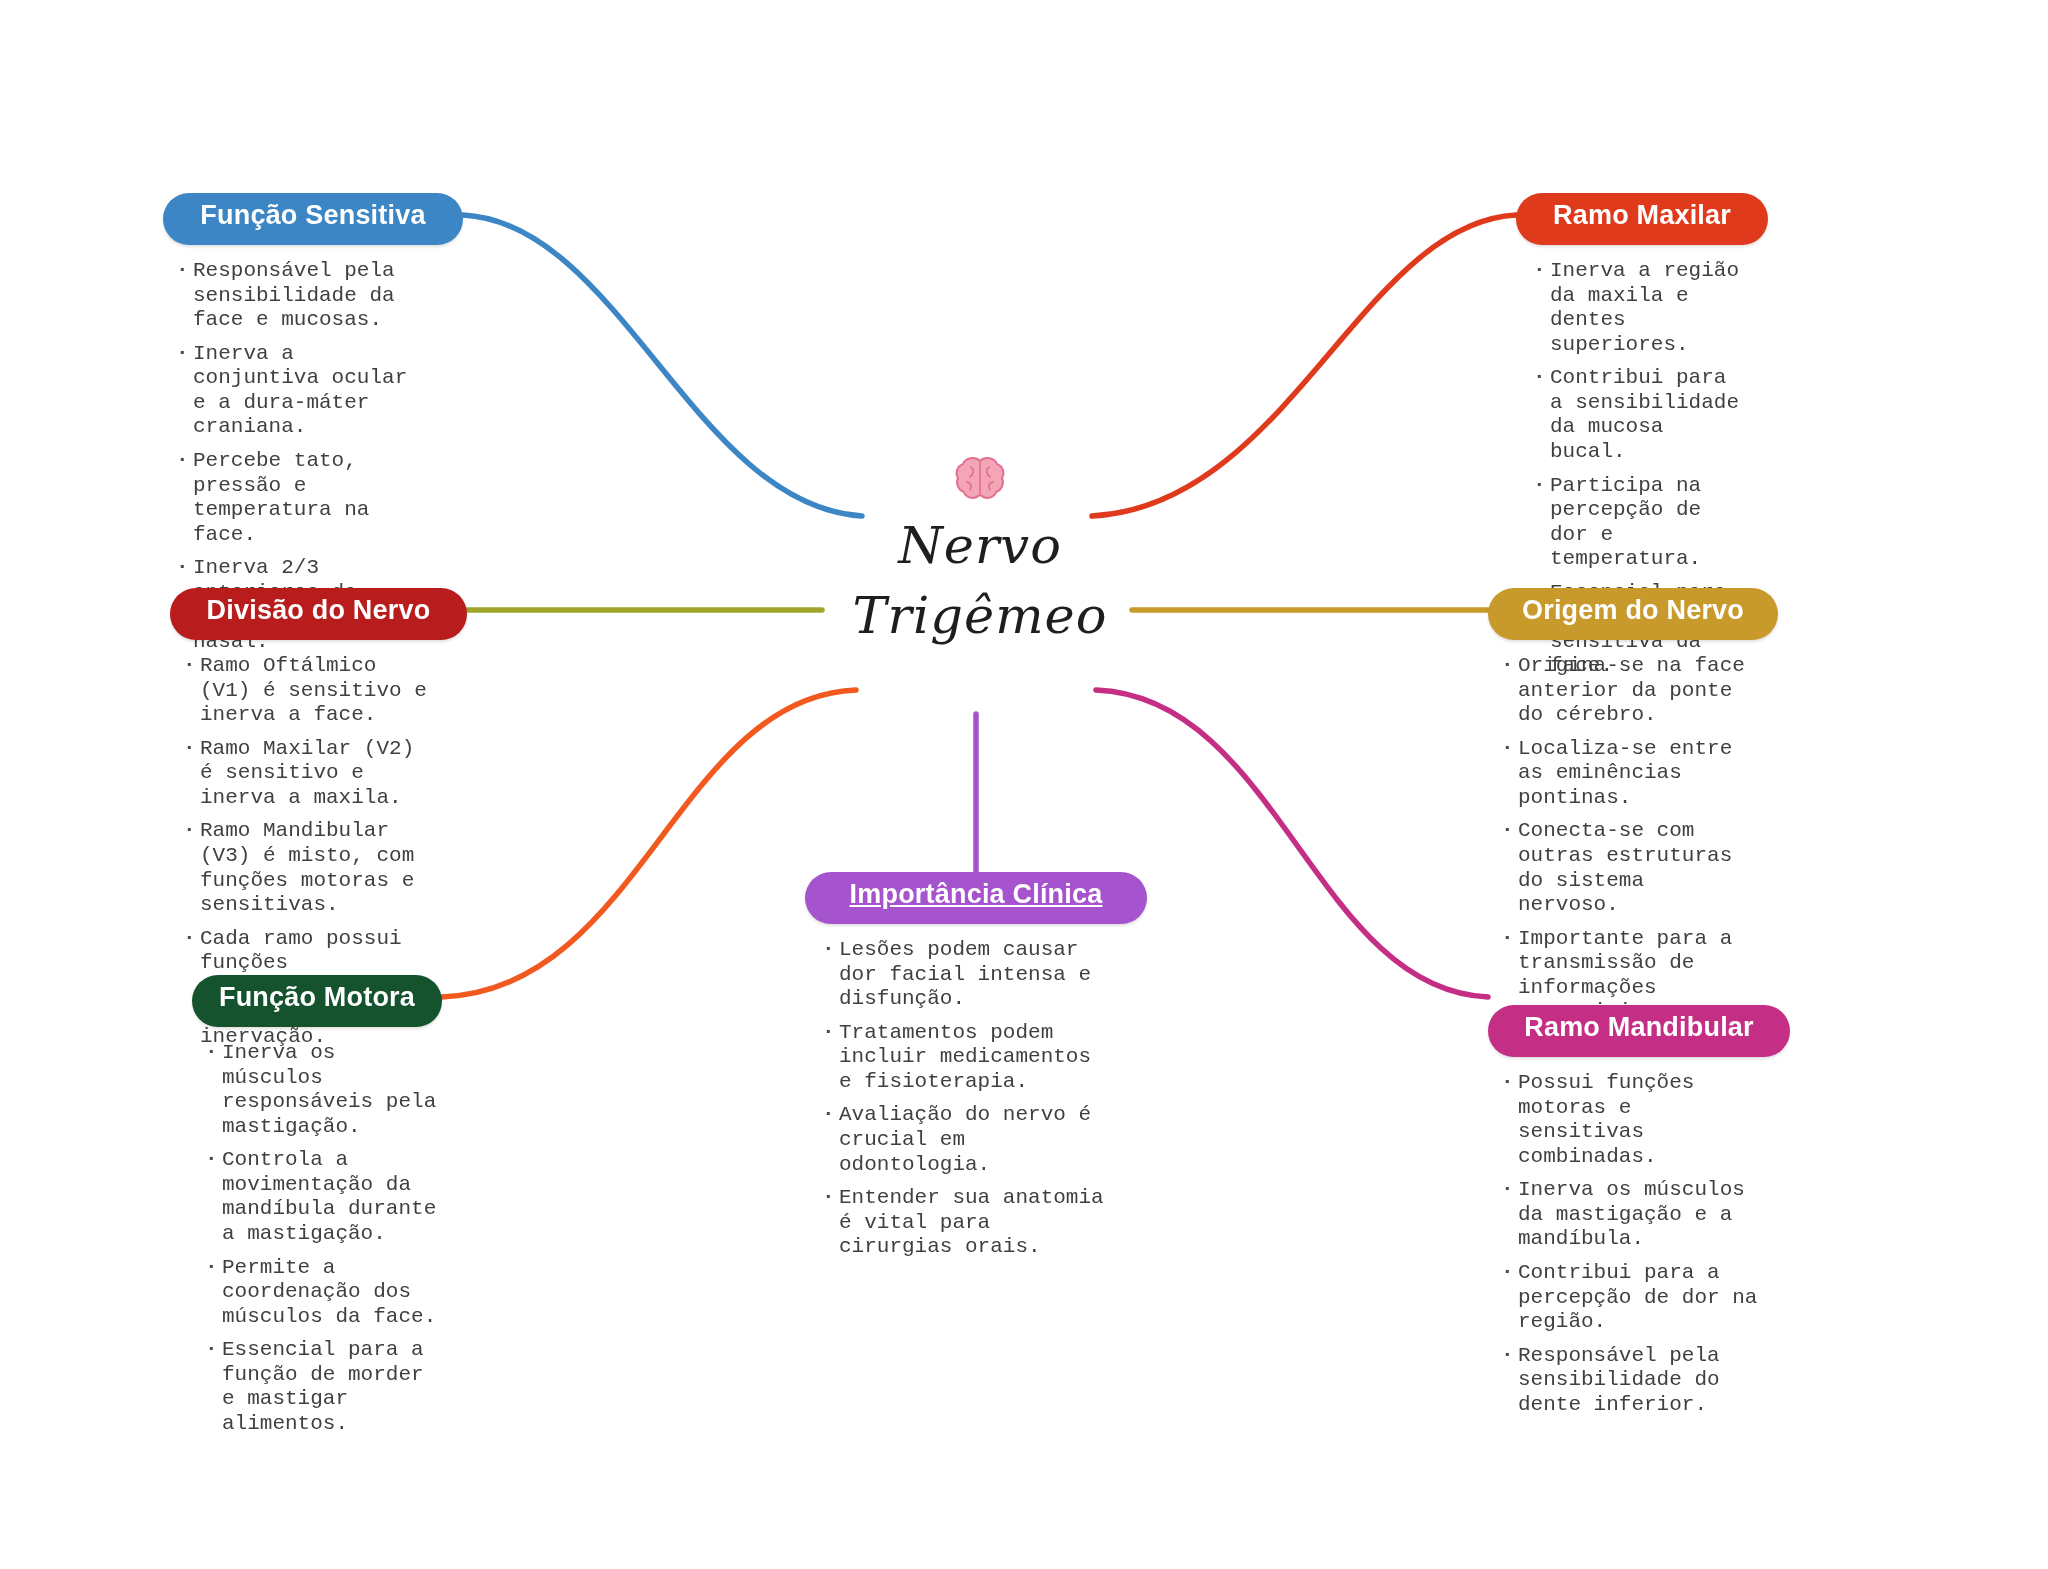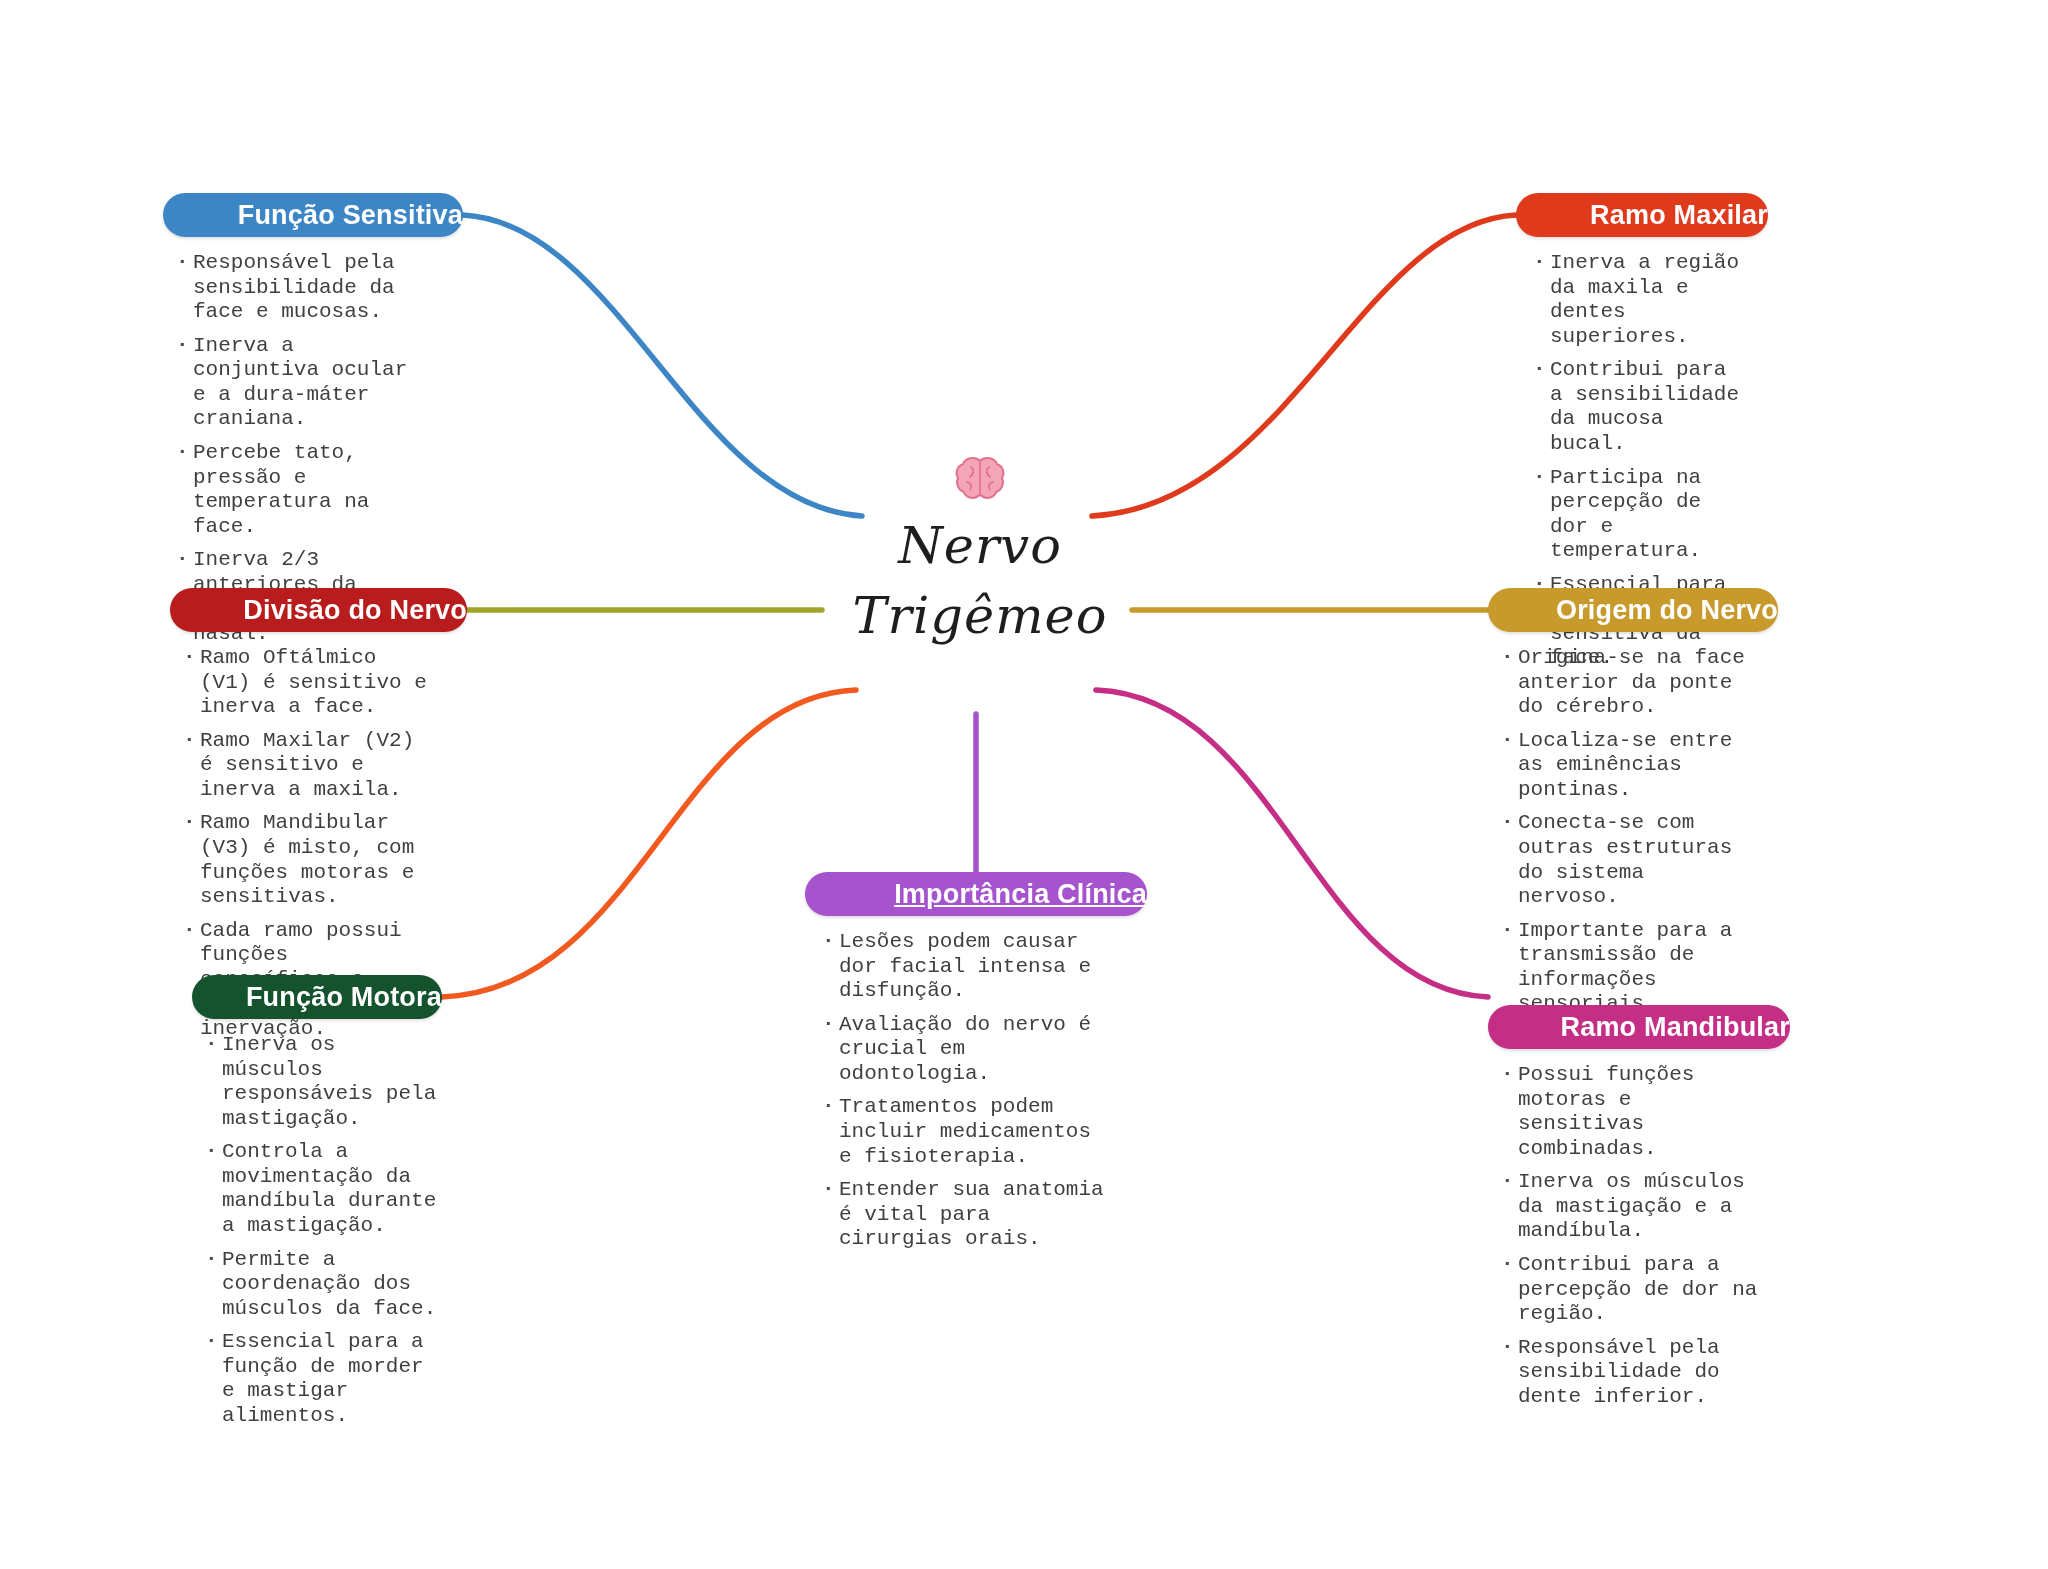--- a/index.html
+++ b/index.html
@@ -19,27 +19,27 @@
   .links path {
     fill: none;
     stroke-width: 5.5;
     stroke-linecap: round;
   }
   .node {
     position: absolute;
     z-index: 2;
   }
   .pill {
-    height: 44px;
+    height: 52px;
     line-height: 44px;
     border-radius: 999px;
     color: #ffffff;
     font-size: 27px;
     font-weight: 700;
-    text-align: right;
+    text-align: center;
     letter-spacing: 0.2px;
     box-shadow: 0 2px 3px rgba(0,0,0,0.12);
   }
   .items {
     list-style: none;
     margin: 14px 0 0 10px;
     padding: 0;
     color: #3f4040;
     font-size: 21px;
     line-height: 1.17;
@@ -175,19 +175,19 @@
       <li>Inerva os músculos da mastigação e a mandíbula.</li>
       <li>Contribui para a percepção de dor na região.</li>
       <li>Responsável pela sensibilidade do dente inferior.</li>
     </ul>
   </section>
 
   <section class="node n-ic">
     <div class="pill" style="background-color: rgb(166, 83, 206); text-decoration: underline;">Importância Clínica</div>
     <ul class="items">
       <li>Lesões podem causar dor facial intensa e disfunção.</li>
+      <li>Tratamentos podem incluir medicamentos e fisioterapia.</li>
       <li>Avaliação do nervo é crucial em odontologia.</li>
-      <li>Tratamentos podem incluir medicamentos e fisioterapia.</li>
       <li>Entender sua anatomia é vital para cirurgias orais.</li>
     </ul>
   </section>
 
 </div>
 
 </body></html>

